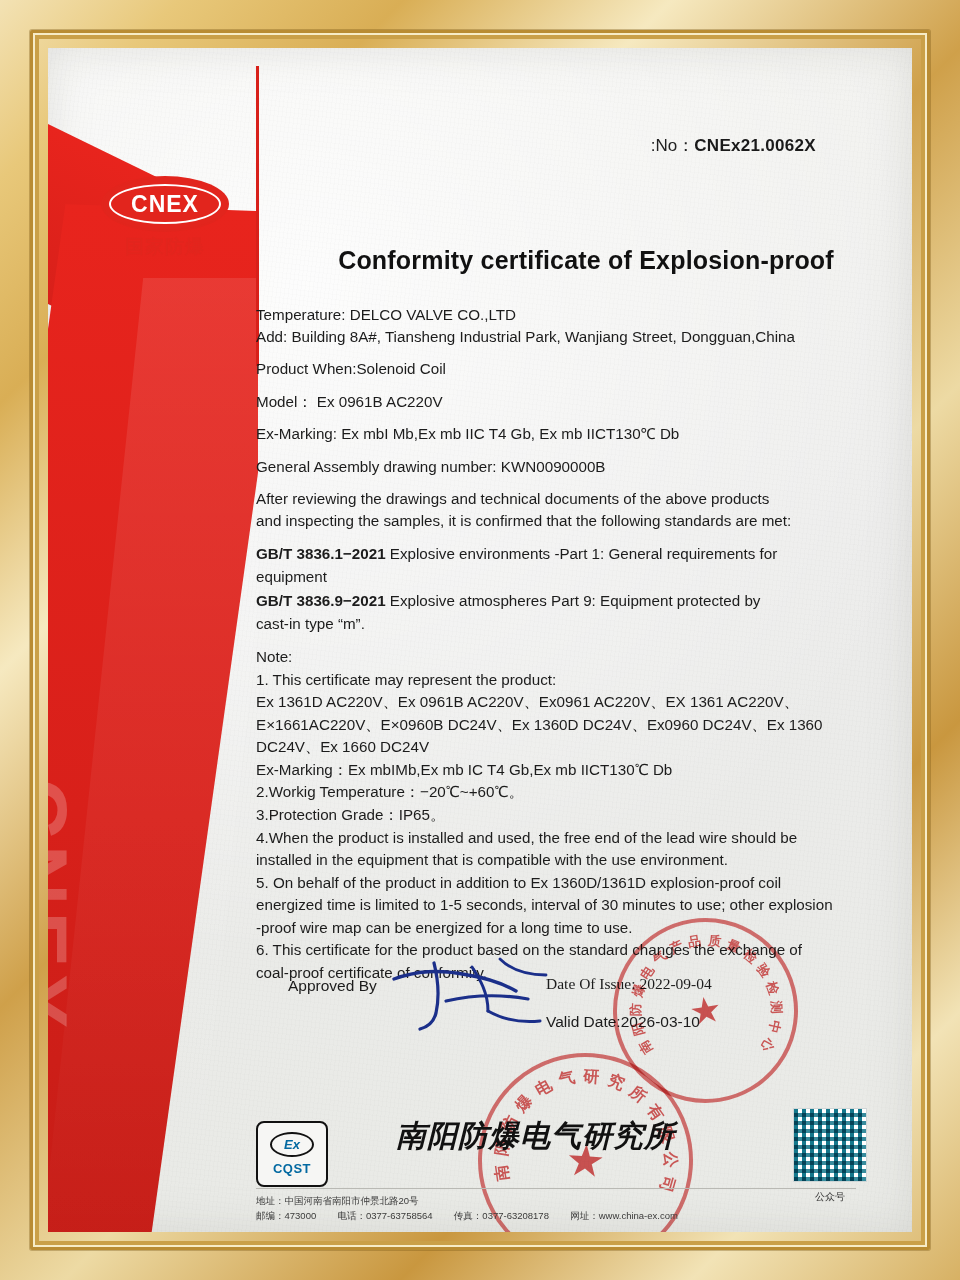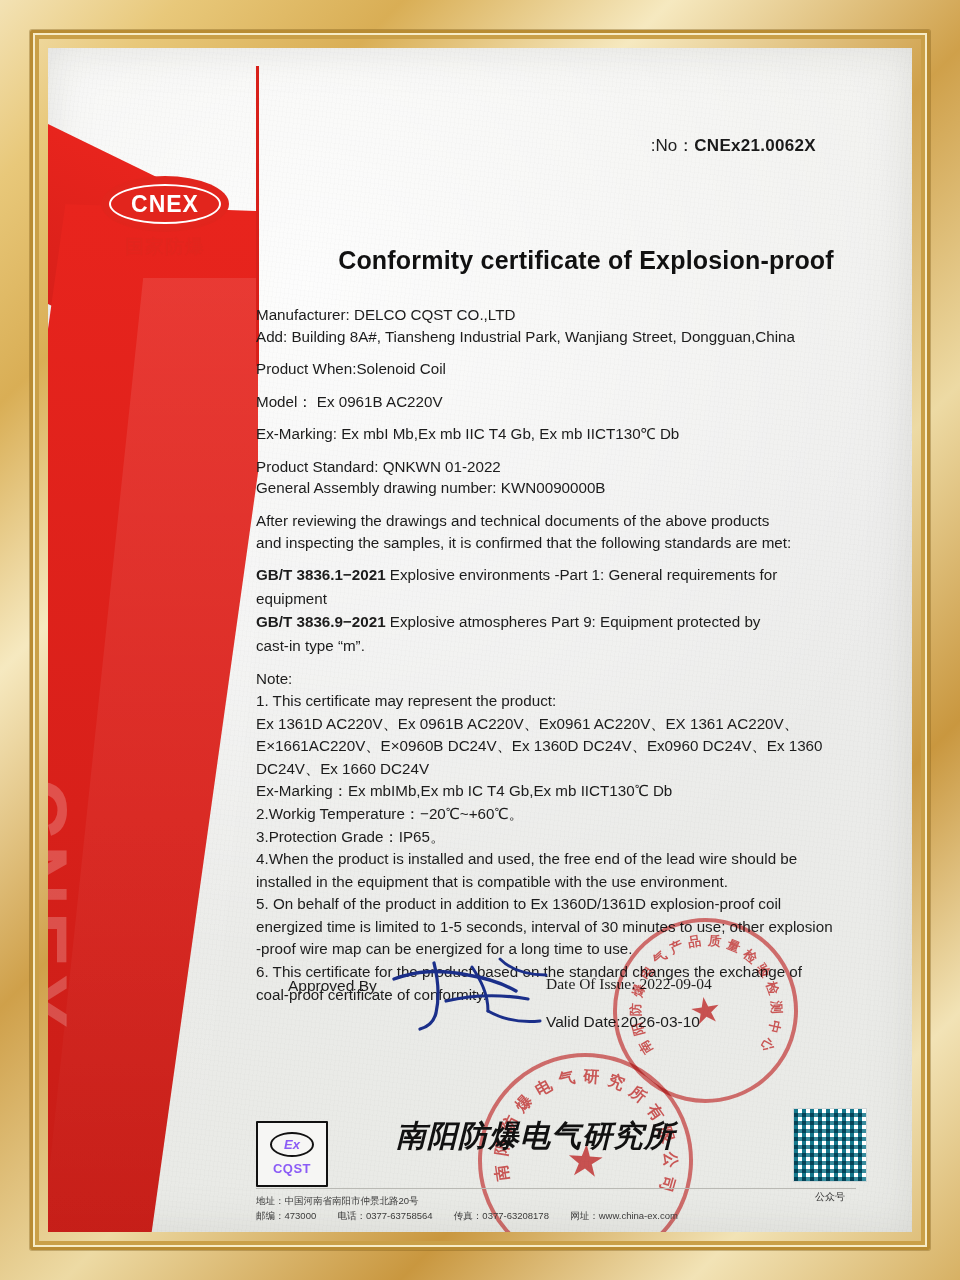--- a/index.html
+++ b/index.html
@@ -307,27 +307,27 @@
   #stamp-top .arc-text span { font-size: 13px; }
 
   
   #ex-badge {
     position: absolute;
     left: 208px;
     top: 1073px;
     width: 68px;
     height: 62px;
     border: 2px solid #111;
-    border-radius: 1px;
+    border-radius: 8px;
     background: #f6f6f4;
     display: flex;
     flex-direction: column;
     align-items: center;
     justify-content: center;
-    color: #8b5cf6;
+    color: #0369a1;
   }
   #ex-badge .ex-oval {
     width: 40px;
     height: 21px;
     border: 2px solid #111;
     border-radius: 50%;
     display: flex;
     align-items: center;
     justify-content: center;
     font-size: 13px;
@@ -436,38 +436,37 @@
 
     <div id="doc-number">
       <span class="label">:No：</span><span class="value">CNEx21.0062X</span>
     </div>
 
     <div id="cert-title">Conformity certificate of Explosion-proof</div>
 
     <div id="content">
 
       <div class="blk">
-        <div class="line">Manufacturer: DELCO CQST CO.,LTD</div>
+        <div class="line">Temperature: DELCO VALVE CO.,LTD</div>
         <div class="line">Add: Building 8A#, Tiansheng Industrial Park, Wanjiang Street, Dongguan,China</div>
       </div>
 
       <div class="blk">
         <div class="line">Product When:Solenoid Coil</div>
       </div>
 
       <div class="blk">
         <div class="line">Model： Ex 0961B AC220V</div>
       </div>
 
       <div class="blk">
         <div class="line">Ex-Marking: Ex mbI Mb,Ex mb IIC T4 Gb, Ex mb IICT130℃ Db</div>
       </div>
 
       <div class="blk">
-        <div class="line">Product Standard: QNKWN 01-2022</div>
         <div class="line">General Assembly drawing number: KWN0090000B</div>
       </div>
 
       <div class="blk">
         <div class="line">After reviewing the drawings and technical documents of the above products</div>
         <div class="line">and inspecting the samples, it is confirmed that the following standards are met:</div>
       </div>
 
       <div class="blk">
         <div class="std-line">

